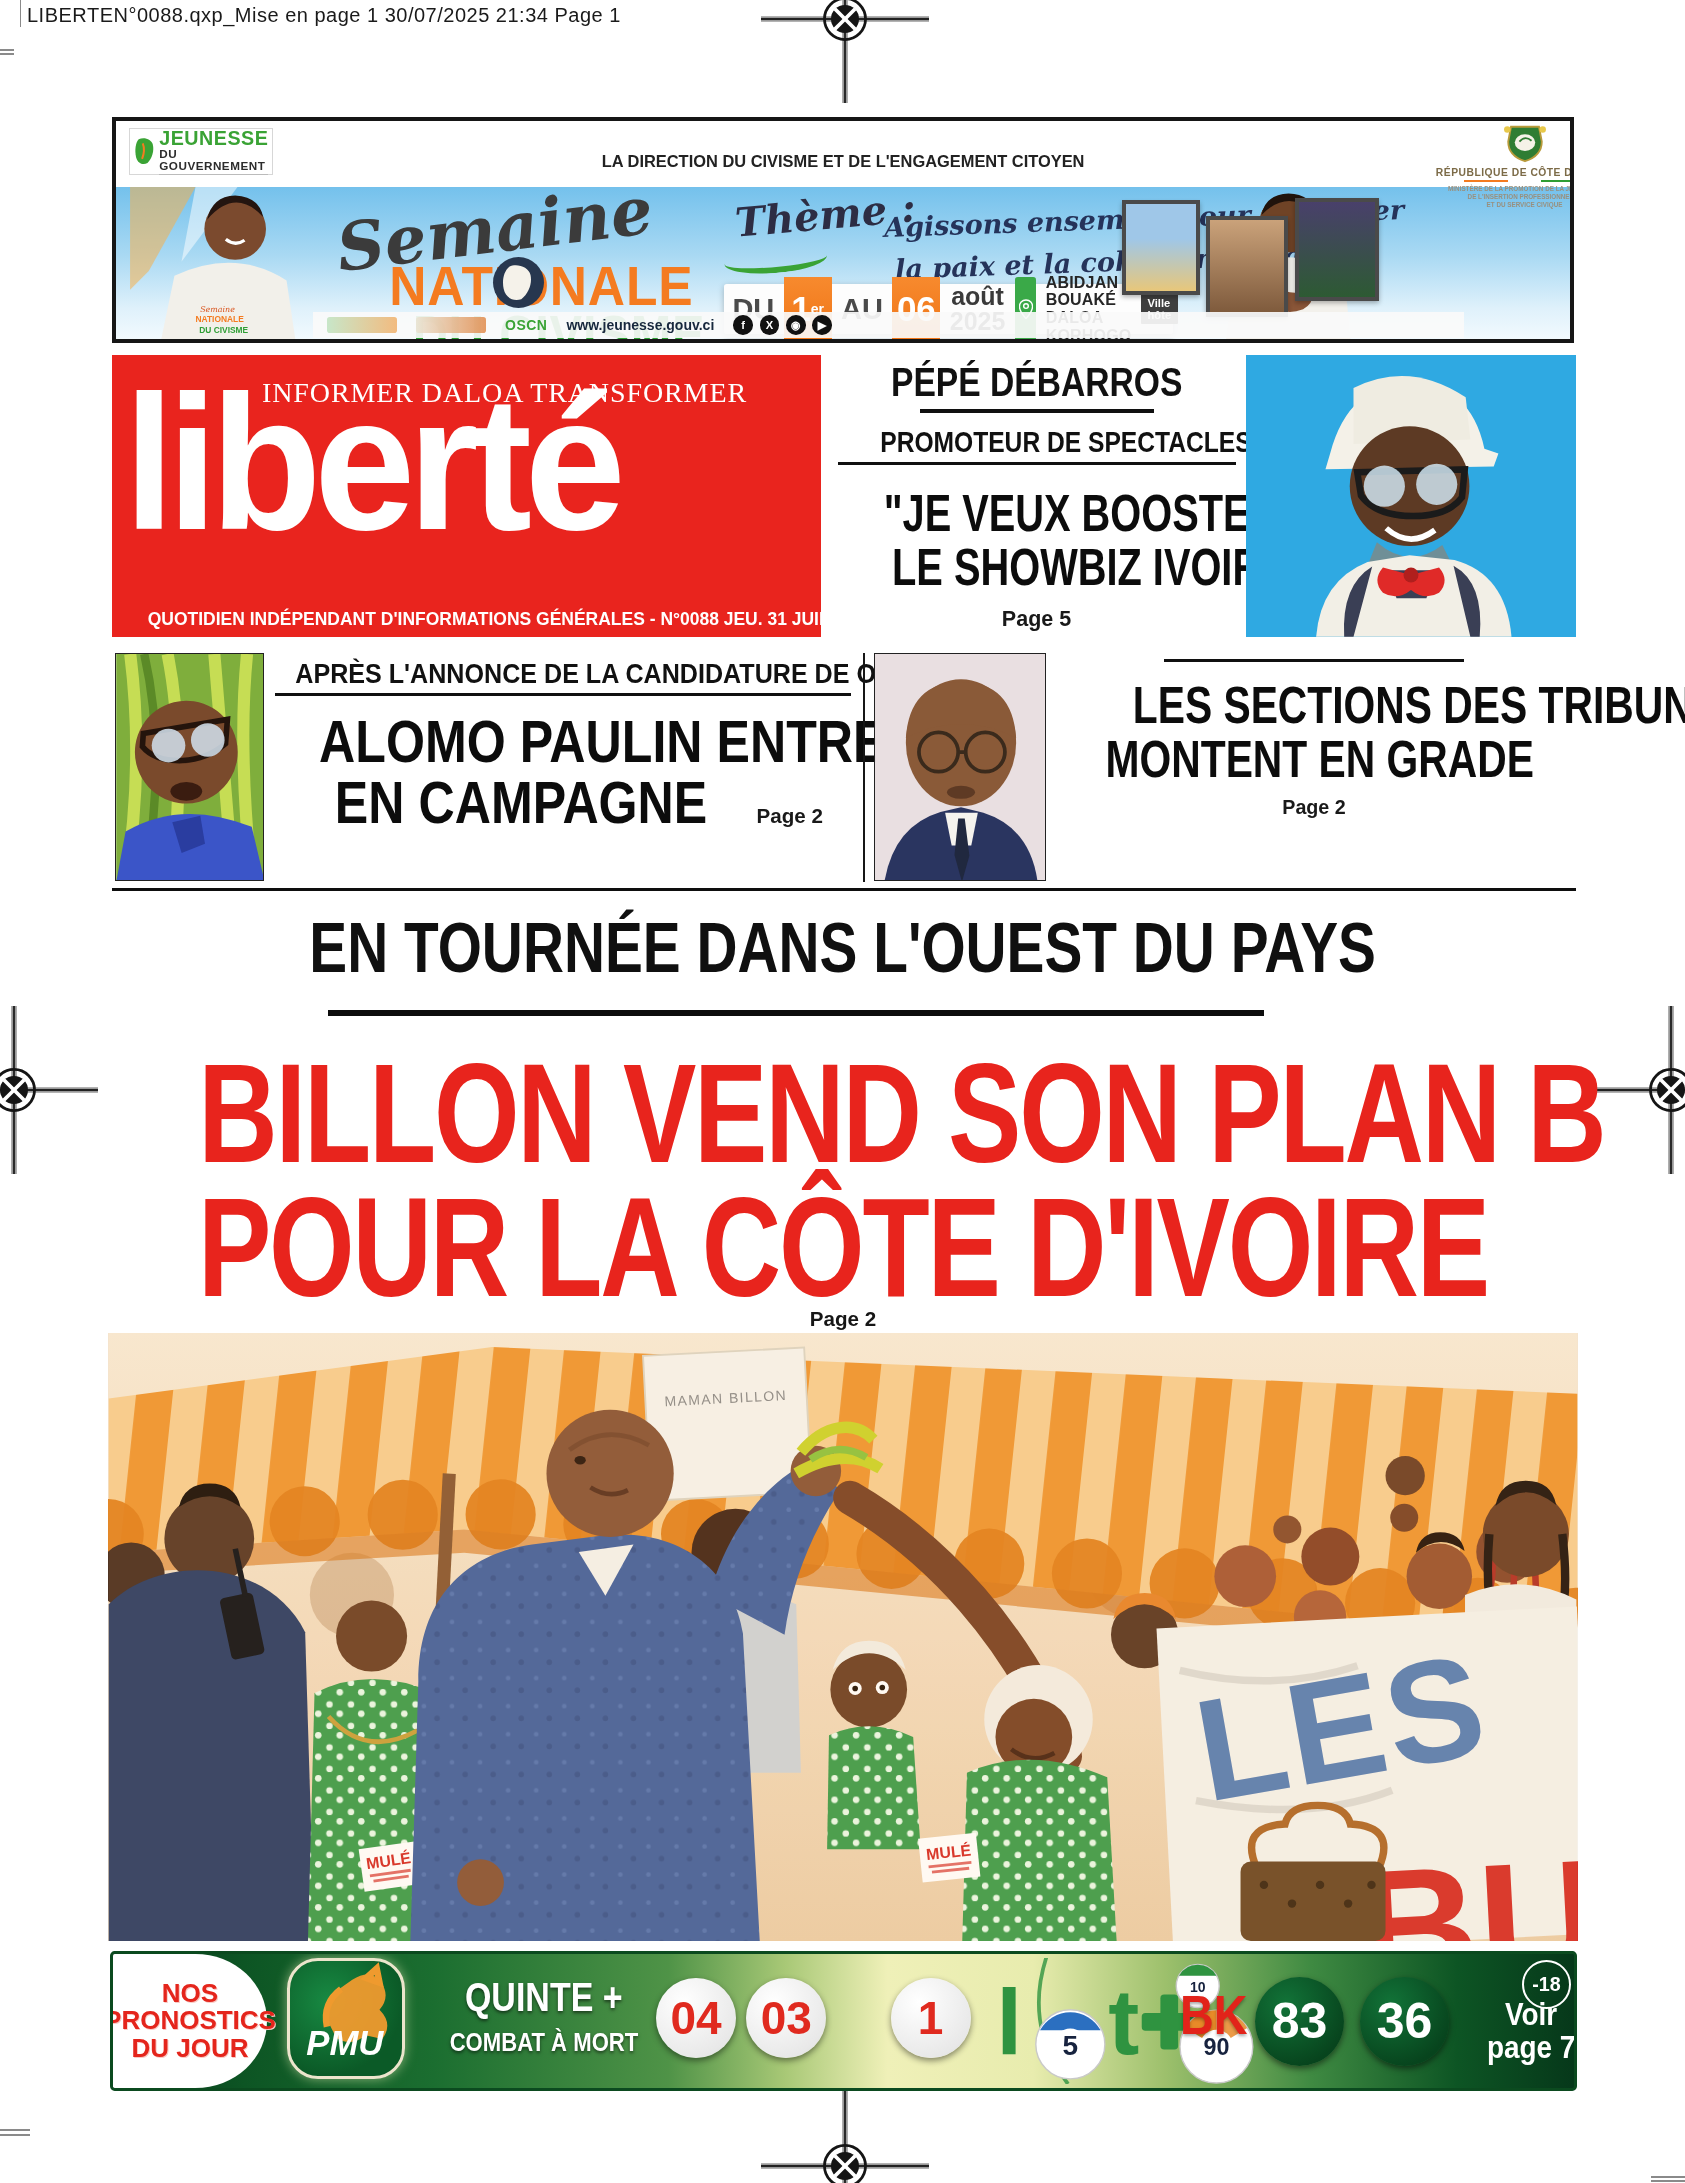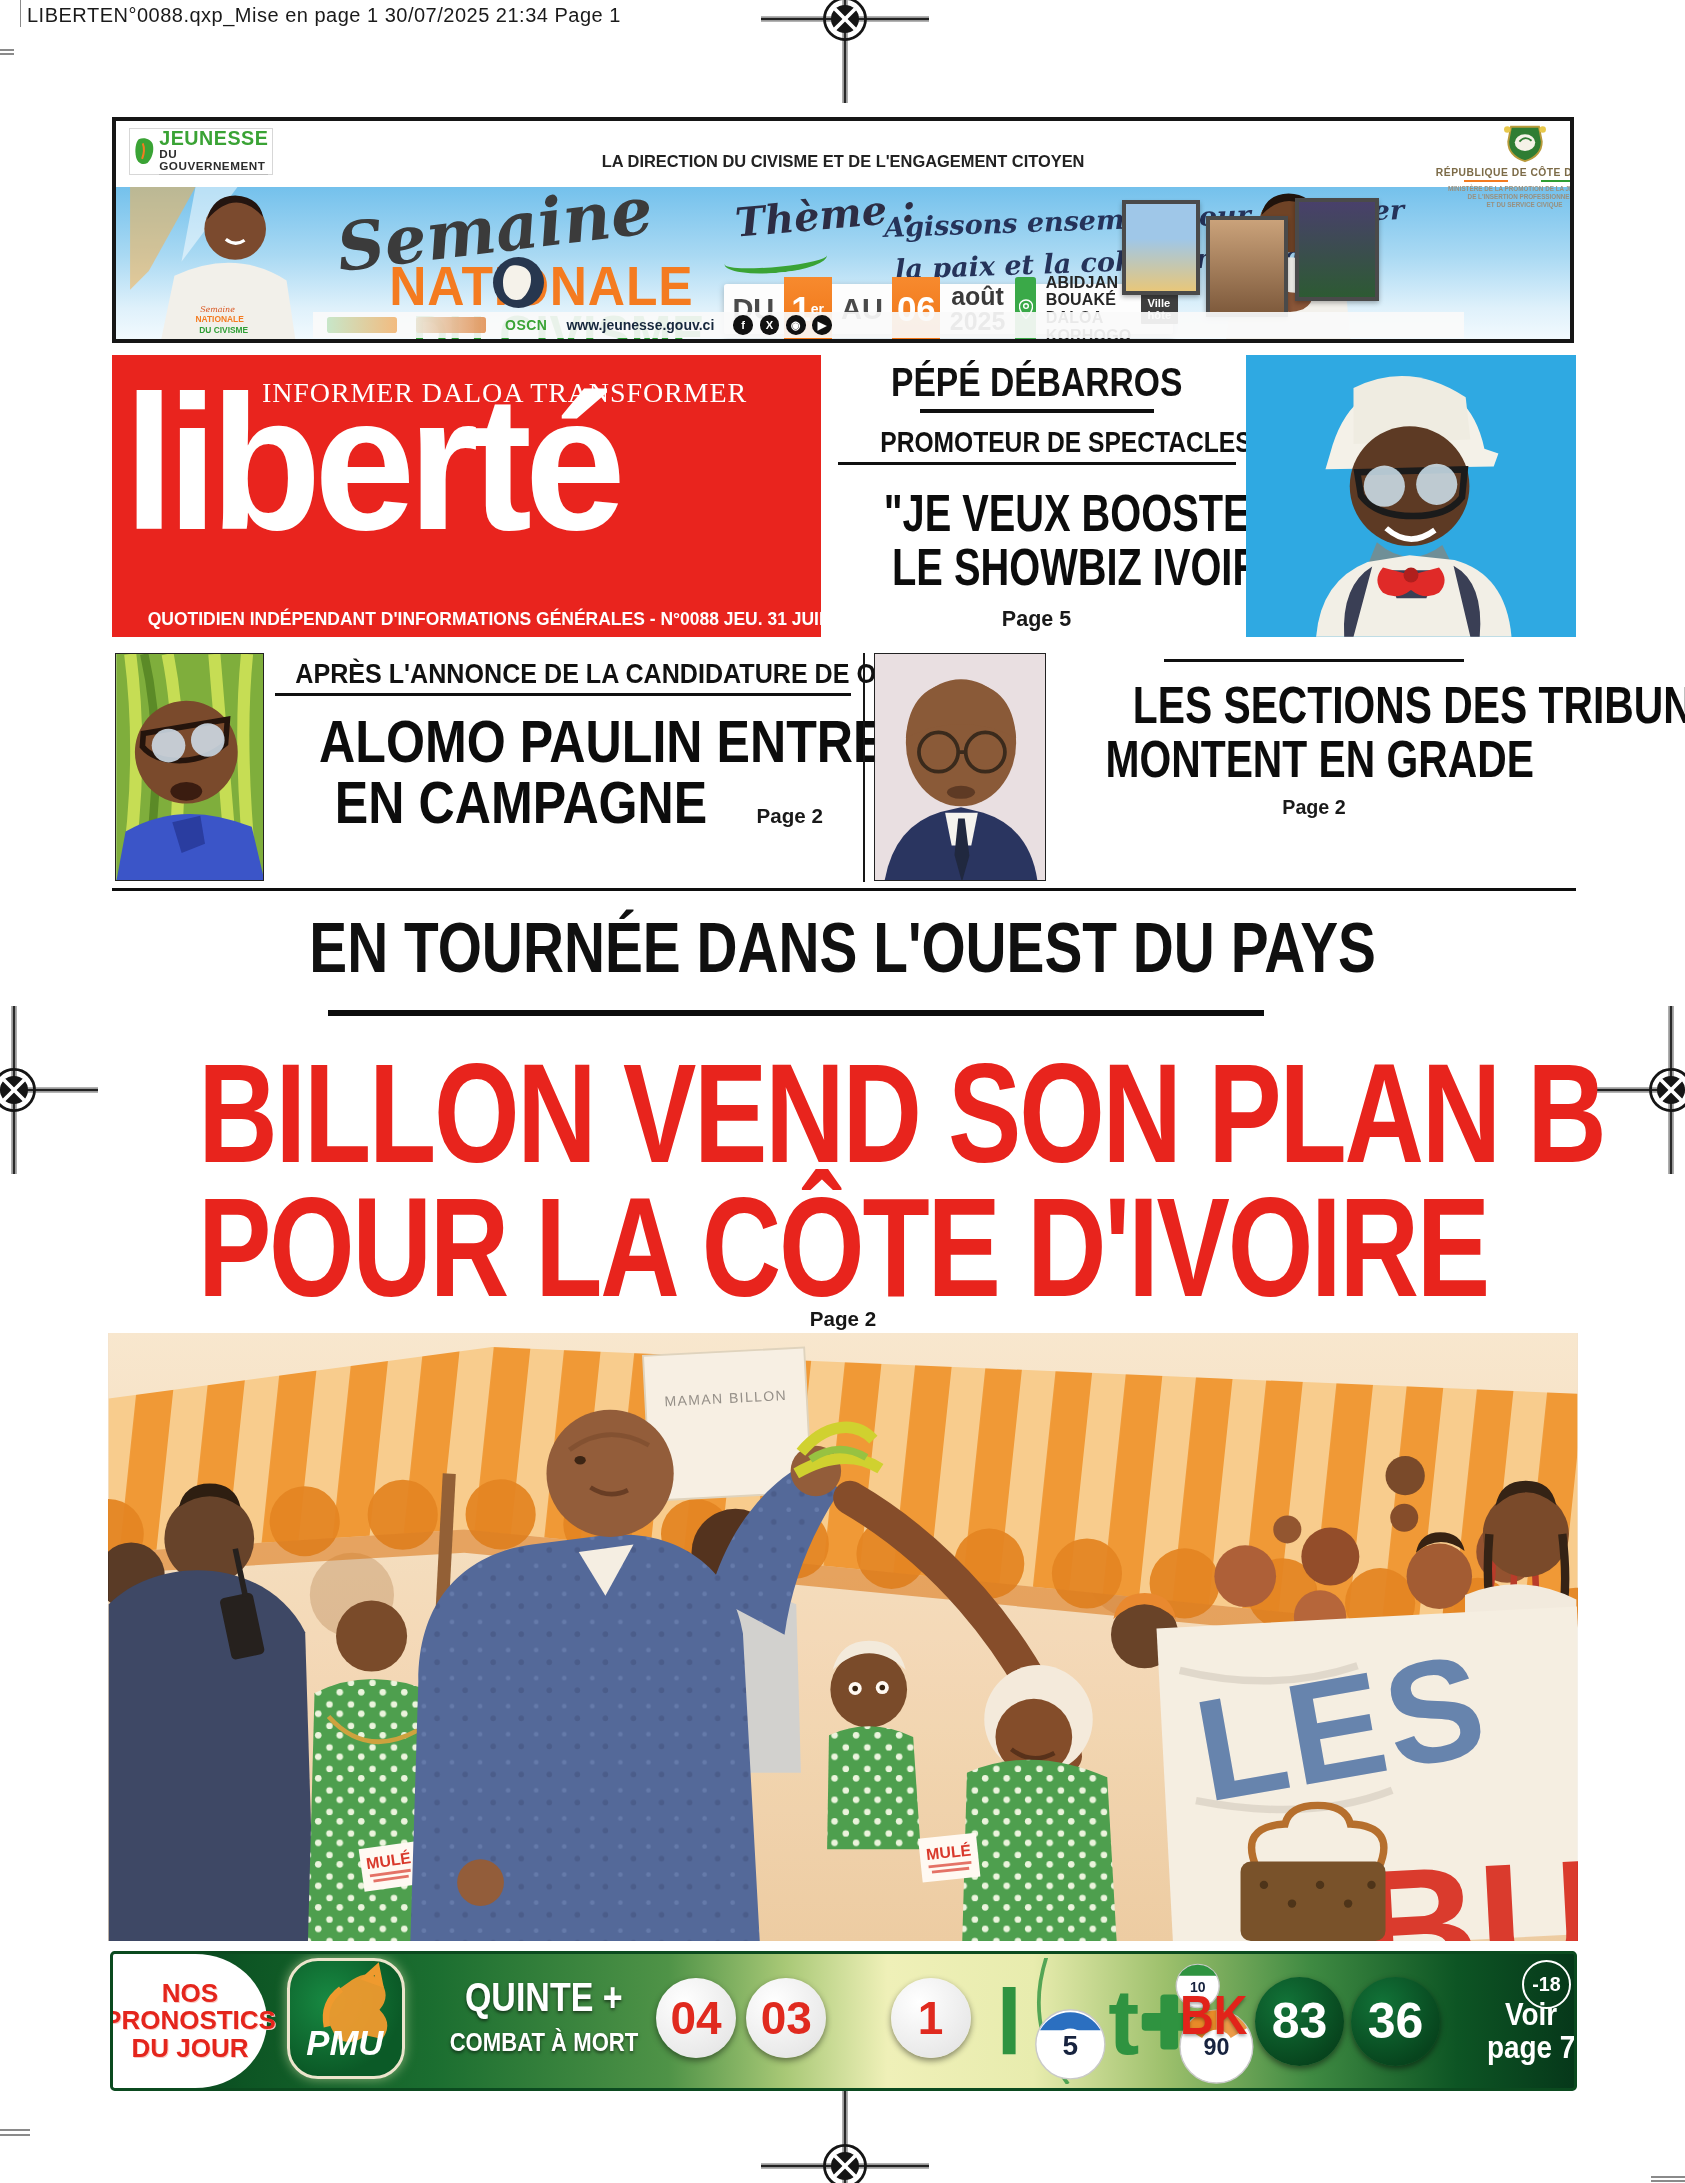--- a/index.html
+++ b/index.html
@@ -584,21 +584,21 @@
       <circle cx="478" cy="190" r="78" fill="#ffffff" stroke="#c9c9c9" stroke-width="3"></circle>
       <path d="M412,150 a78,78 0 0 1 66,-38 l0,78 z" fill="#e88a28"></path>
       <path d="M544,150 a78,78 0 0 0 -66,-38 l0,78 z" fill="#e88a28" opacity=".85"></path>
       <circle cx="478" cy="190" r="36" fill="#fff"></circle>
       <text x="478" y="208" font-size="50" font-weight="bold" fill="#17233f" text-anchor="middle">90</text>
     </svg>
 
     <div class="abs bk">
       <span class="cx" style="transform:scaleX(.85);">BK</span>
     </div>
-    <div class="abs" style="left:1142px;top:22.5px;display:flex;gap:7px;">
+    <div class="abs" style="left:1142px;top:22.5px;display:flex;gap:16px;">
       <div class="bkcircle">83</div>
       <div class="bkcircle">36</div>
     </div>
 
     <div class="abs age">-18</div>
     <div class="abs voir">
       <div><span class="cx" style="transform:scaleX(.9);">Voir</span></div>
       <div><span class="cx" style="transform:scaleX(.9);">page 7</span></div>
     </div>
   </div>

